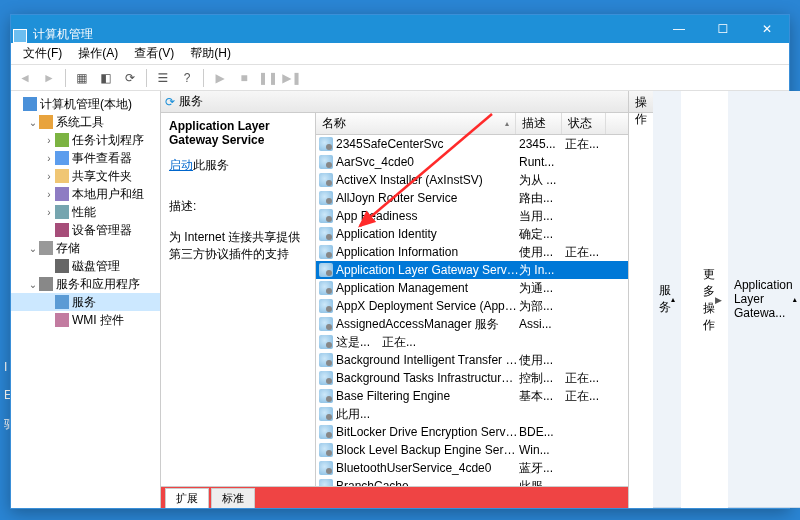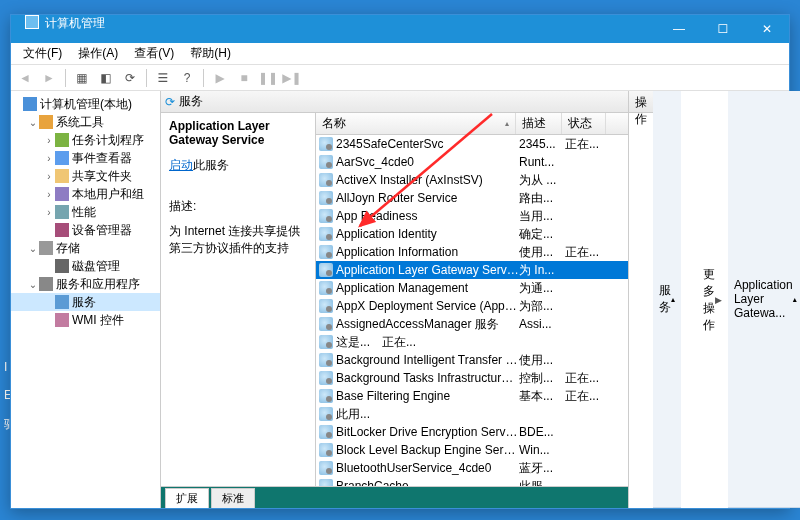--- a/index.html
+++ b/index.html
@@ -1,20 +1,20 @@
 <!DOCTYPE html>
 <html><head>
 <meta charset="utf-8">
 <style>
 *{box-sizing:border-box;margin:0;padding:0;font-family:"Microsoft YaHei","Segoe UI",sans-serif;font-size:12px}
 body{background:#2a85d4;width:800px;height:520px;overflow:hidden;position:relative}
 .desktop-icons{position:absolute;left:4px;top:360px;color:#fff;font-size:10px}
 .desktop-icons div{margin-bottom:14px}
 .window{position:absolute;left:10px;top:14px;width:780px;height:495px;background:#fff;border:1px solid #3a8fd8;box-shadow:0 4px 16px rgba(0,0,0,.3);display:flex;flex-direction:column}
-.titlebar{height:28px;background:#1e90d8;color:#fff;display:flex;align-items:flex-start;padding-left:14px}
+.titlebar{height:28px;background:#1e90d8;color:#fff;display:flex;align-items:flex-end;padding-left:2px}
 .titlebar .ico{width:14px;height:14px;background:#6cbef0;border:1px solid #fff;margin-right:6px}
 .titlebar .title{flex:1}
 .winbtns{display:flex;height:100%}
 .winbtns div{width:44px;display:flex;align-items:center;justify-content:center;color:#fff;cursor:pointer}
 .menubar{height:22px;display:flex;align-items:center;padding:0 4px;border-bottom:1px solid #e0e0e0}
 .menubar span{padding:14px 8px;cursor:pointer}
 .toolbar{height:26px;display:flex;align-items:center;padding:0 4px;gap:4px;border-bottom:1px solid #e0e0e0}
 .tbtn{width:20px;height:20px;display:flex;align-items:center;justify-content:center;cursor:pointer;color:#555}
 .tbtn.dis{color:#bbb;cursor:default}
 .sep{width:1px;height:18px;background:#ccc;margin:0 2px}
@@ -38,34 +38,34 @@
 .ic-gear{background:#888}
 .ic-svc{background:#5b9bd5}
 .ic-wmi{background:#c27ba0}
 .mid{flex:1;display:flex;flex-direction:column;border-right:1px solid #ccc;min-width:0}
 .mid-hdr{height:22px;background:linear-gradient(#f7f7f7,#e8e8e8);border-bottom:1px solid #ccc;display:flex;align-items:center;padding-left:4px}
 .mid-hdr .refresh{color:#1e90d8;margin-right:4px}
 .mid-body{flex:1;display:flex;min-height:0}
 .detail{width:155px;border-right:1px solid #ccc;padding:6px 8px;overflow:hidden}
 .detail .svcname{font-weight:bold;margin-bottom:10px}
 .detail .start{color:#0066cc;text-decoration:underline;cursor:pointer;margin-bottom:14px;display:inline-block}
-.detail .desc-lbl{margin-bottom:8px}
+.detail .desc-lbl{margin-bottom:14px}
 .list{flex:1;overflow:auto;position:relative}
 .cols{display:flex;height:22px;background:linear-gradient(#fdfdfd,#ececec);border-bottom:1px solid #ccc;position:sticky;top:0}
 .col{padding:3px 6px;border-right:1px solid #ddd;cursor:pointer;display:flex;align-items:center;justify-content:space-between}
 .col .tri{font-size:8px;color:#777}
 .c1{width:200px}.c2{width:46px}.c3{width:44px}
 .row{display:flex;height:18px;align-items:center;cursor:pointer}
 .row.sel{background:#0078d7;color:#fff}
 .row .ric{width:14px;height:14px;margin:0 3px;flex-shrink:0;background:radial-gradient(circle at 40% 40%,#cde8f9,#7fb8e0);border-radius:2px;position:relative}
 .row .ric::after{content:"";position:absolute;right:1px;bottom:1px;width:6px;height:6px;background:#888;border-radius:50%}
 .row .rname{width:183px;overflow:hidden;text-overflow:ellipsis;white-space:nowrap}
 .row .rdesc{width:46px;overflow:hidden;white-space:nowrap}
 .row .rstat{width:44px;overflow:hidden;white-space:nowrap}
-.tabs{height:22px;border-top:1px solid #ccc;display:flex;align-items:flex-end;padding-left:4px;background:#0f766e}
+.tabs{height:22px;border-top:1px solid #ccc;display:flex;align-items:flex-end;padding-left:4px;background:#ef4444}
 .tab{padding:2px 10px;border:1px solid #ccc;border-bottom:none;background:#fff;margin-right:2px;cursor:pointer;font-size:11px}
 .tab.inact{background:#eee}
 .actions{width:160px;display:flex;flex-direction:row}
 .act-hdr{height:22px;background:linear-gradient(#f7f7f7,#e8e8e8);border-bottom:1px solid #ccc;padding:3px 6px}
 .act-sec{background:#eef3f9;border-bottom:1px solid #c9d8e8;padding:3px 6px;display:flex;justify-content:space-between;align-items:center;cursor:pointer}
 .act-sec .tri{font-size:8px}
 .act-item{padding:4px 6px 4px 22px;cursor:pointer;display:flex;justify-content:space-between;align-items:center}
 .act-item .chev{font-size:9px;color:#555}
 .arrow{position:absolute;left:342px;top:108px;pointer-events:none}
 .arrow svg{overflow:visible}

